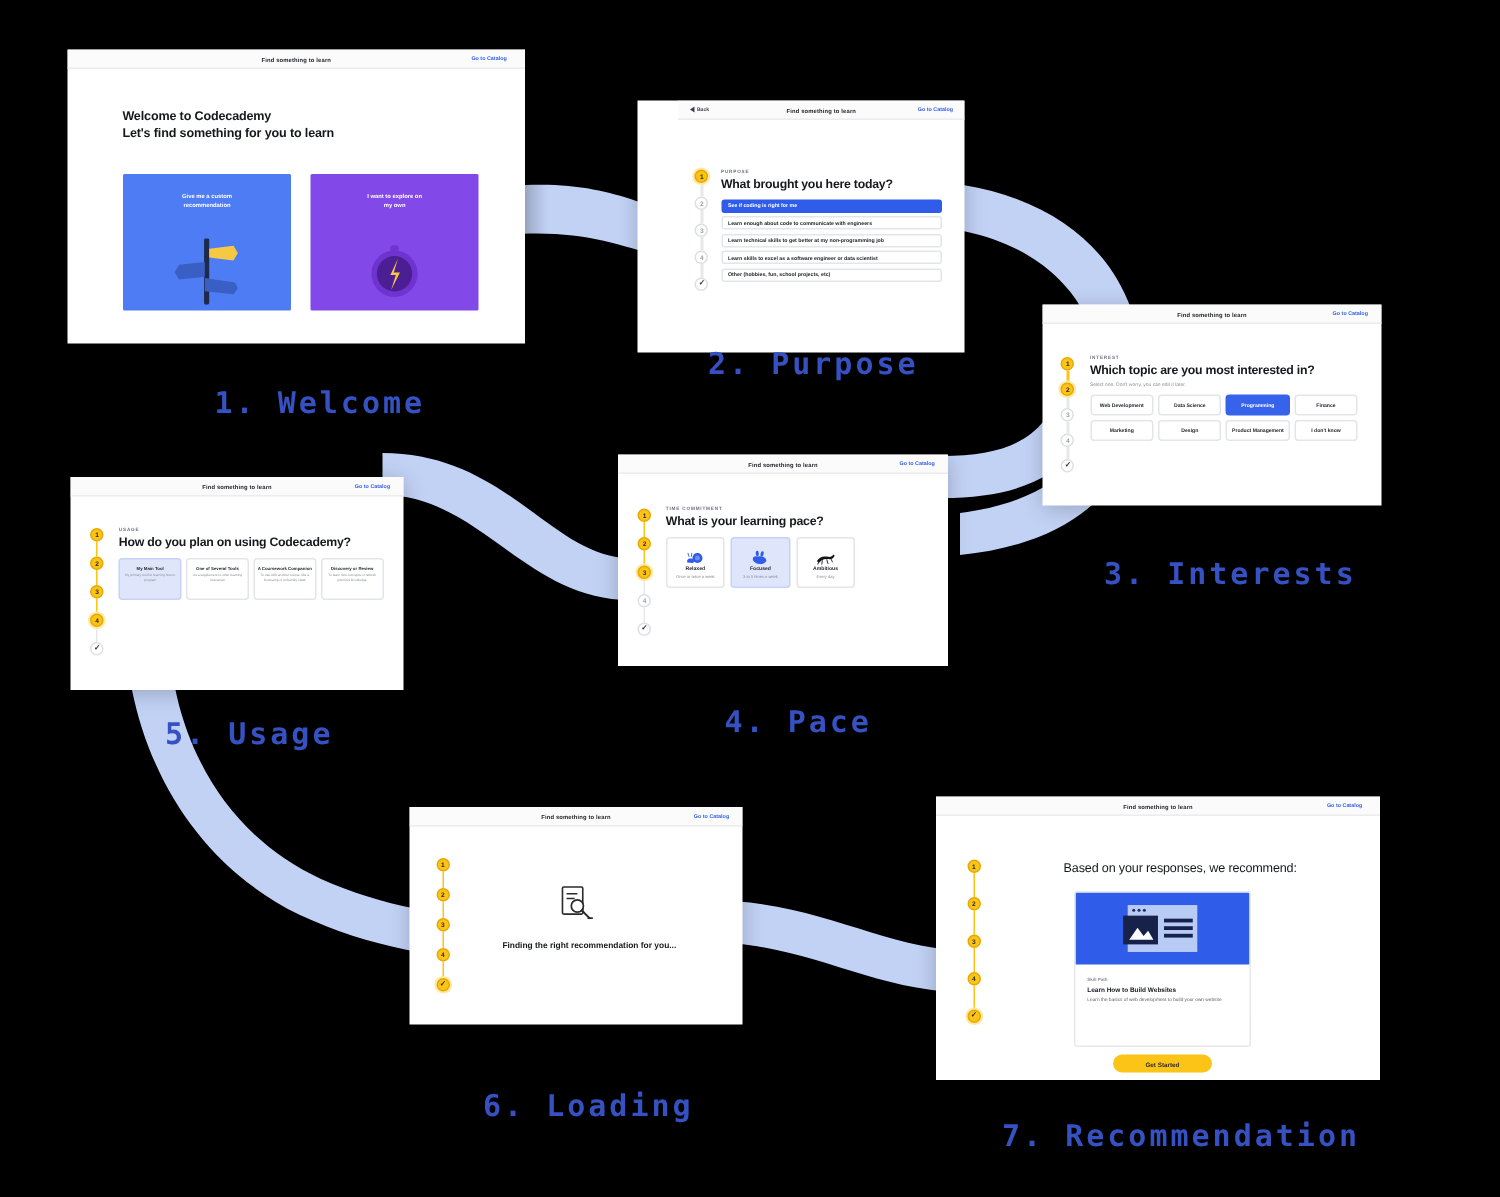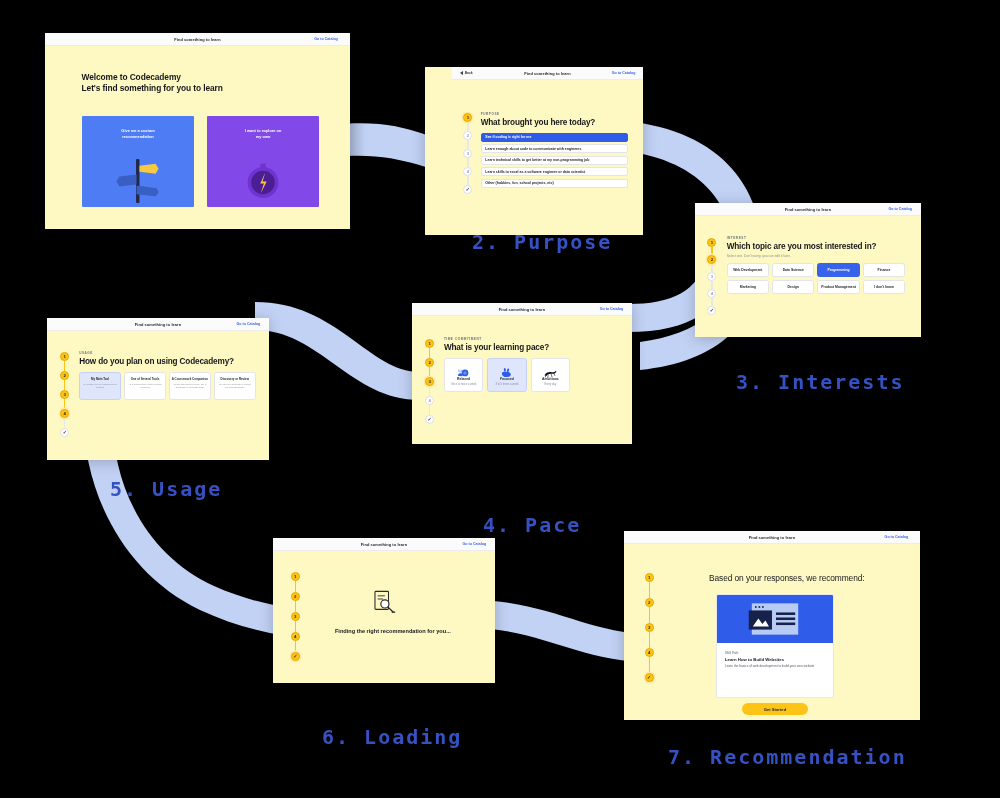--- a/index.html
+++ b/index.html
@@ -10,21 +10,21 @@
     overflow: hidden;
   }
   #stage { position: relative; width: 1000px; height: 798px; }
 
   
   #ribbon { position: absolute; left: 0; top: 0; width: 1000px; height: 798px; pointer-events: none; }
 
   
   .win {
     position: absolute;
-    background: #fef9c3;
+    background: #ffffff;
     box-shadow: 0 2px 14px rgba(0,0,0,0.22);
     overflow: hidden;
   }
   .win-bar {
     height: 5.5%;
     min-height: 13px;
     background: #fbfbfc;
     border-bottom: 1px solid #ececee;
     display: flex; align-items: center; position: relative;
   }
@@ -187,20 +187,21 @@
 my own</div>
         <svg viewBox="0 0 100 100" style="position:absolute; left:50%; top:46%; transform:translateX(-50%); width:47%; height:50%;">
           <circle cx="50" cy="54" r="34" fill="#6f33cf"></circle>
           <circle cx="50" cy="54" r="26" fill="#4b1e94"></circle>
           <rect x="44" y="12" width="12" height="10" rx="3" fill="#6f33cf"></rect>
           <path d="M55 32 L44 56 L52 56 L45 78 L58 52 L49 52 Z" fill="#f7c942"></path>
         </svg>
       </div>
     </div>
   </div>
+  <div class="caption" style="left:143px; top:256px;">1. Welcome</div>
 
   <div class="win" style="left:425px; top:67px; width:218px; height:168px;padding-left:27px;">
     <div class="win-bar">
       <div class="win-back">
         <span class="chev"></span>
         <span>Back</span>
       </div>
       <div class="win-title">Find something to learn</div>
       <div class="win-cat">Go to Catalog</div>
     </div>
@@ -336,21 +337,21 @@
                   <path d="M4 22 C8 14 16 12 24 14 C28 15 32 13 34 10 L36 12 C34 17 29 19 24 18 C18 17 12 19 9 24 Z" fill="#111318"></path>
                   <path d="M8 22 L6 27 M14 21 L13 27 M22 19 L24 26 M29 17 L32 23" stroke="#111318" stroke-width="1.6" stroke-linecap="round"></path>
                 </svg></div>
               <div class="tile-label">Ambitious</div>
               <div class="tile-sub">Every day</div>
             </div>
           </div>
       </div>
     </div>
   </div>
-  <div class="caption" style="left:483px; top:469px;margin-top:44px;">4. Pace</div>
+  <div class="caption" style="left:483px; top:469px;">4. Pace</div>
 
   <div class="win" style="left:47px; top:318px; width:222px; height:142px;">
     <div class="win-bar">
       <div class="win-title">Find something to learn</div>
       <div class="win-cat">Go to Catalog</div>
     </div>
     <div class="win-body">
       <div class="stepper" id="stp5" style="left:6%; top:16%;">
           <div class="step-dot">1</div>
           <div class="step-line" style="height: 10px;"></div>

